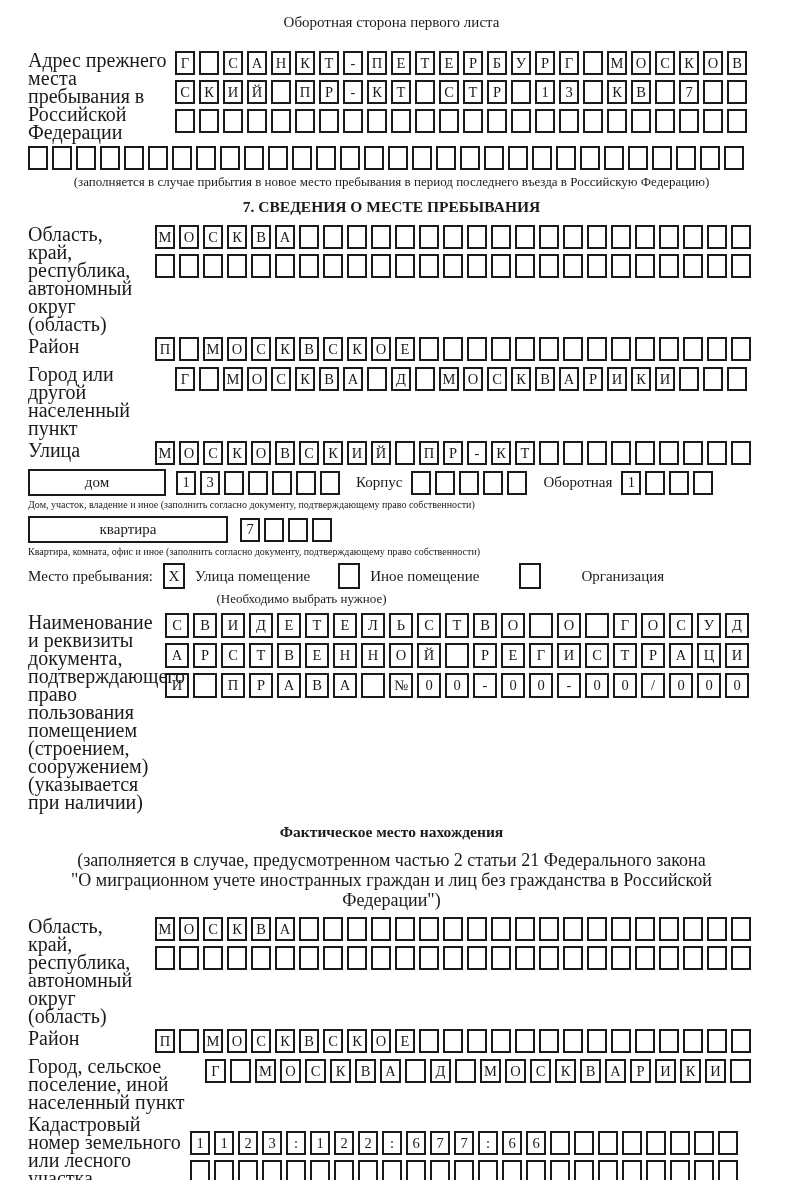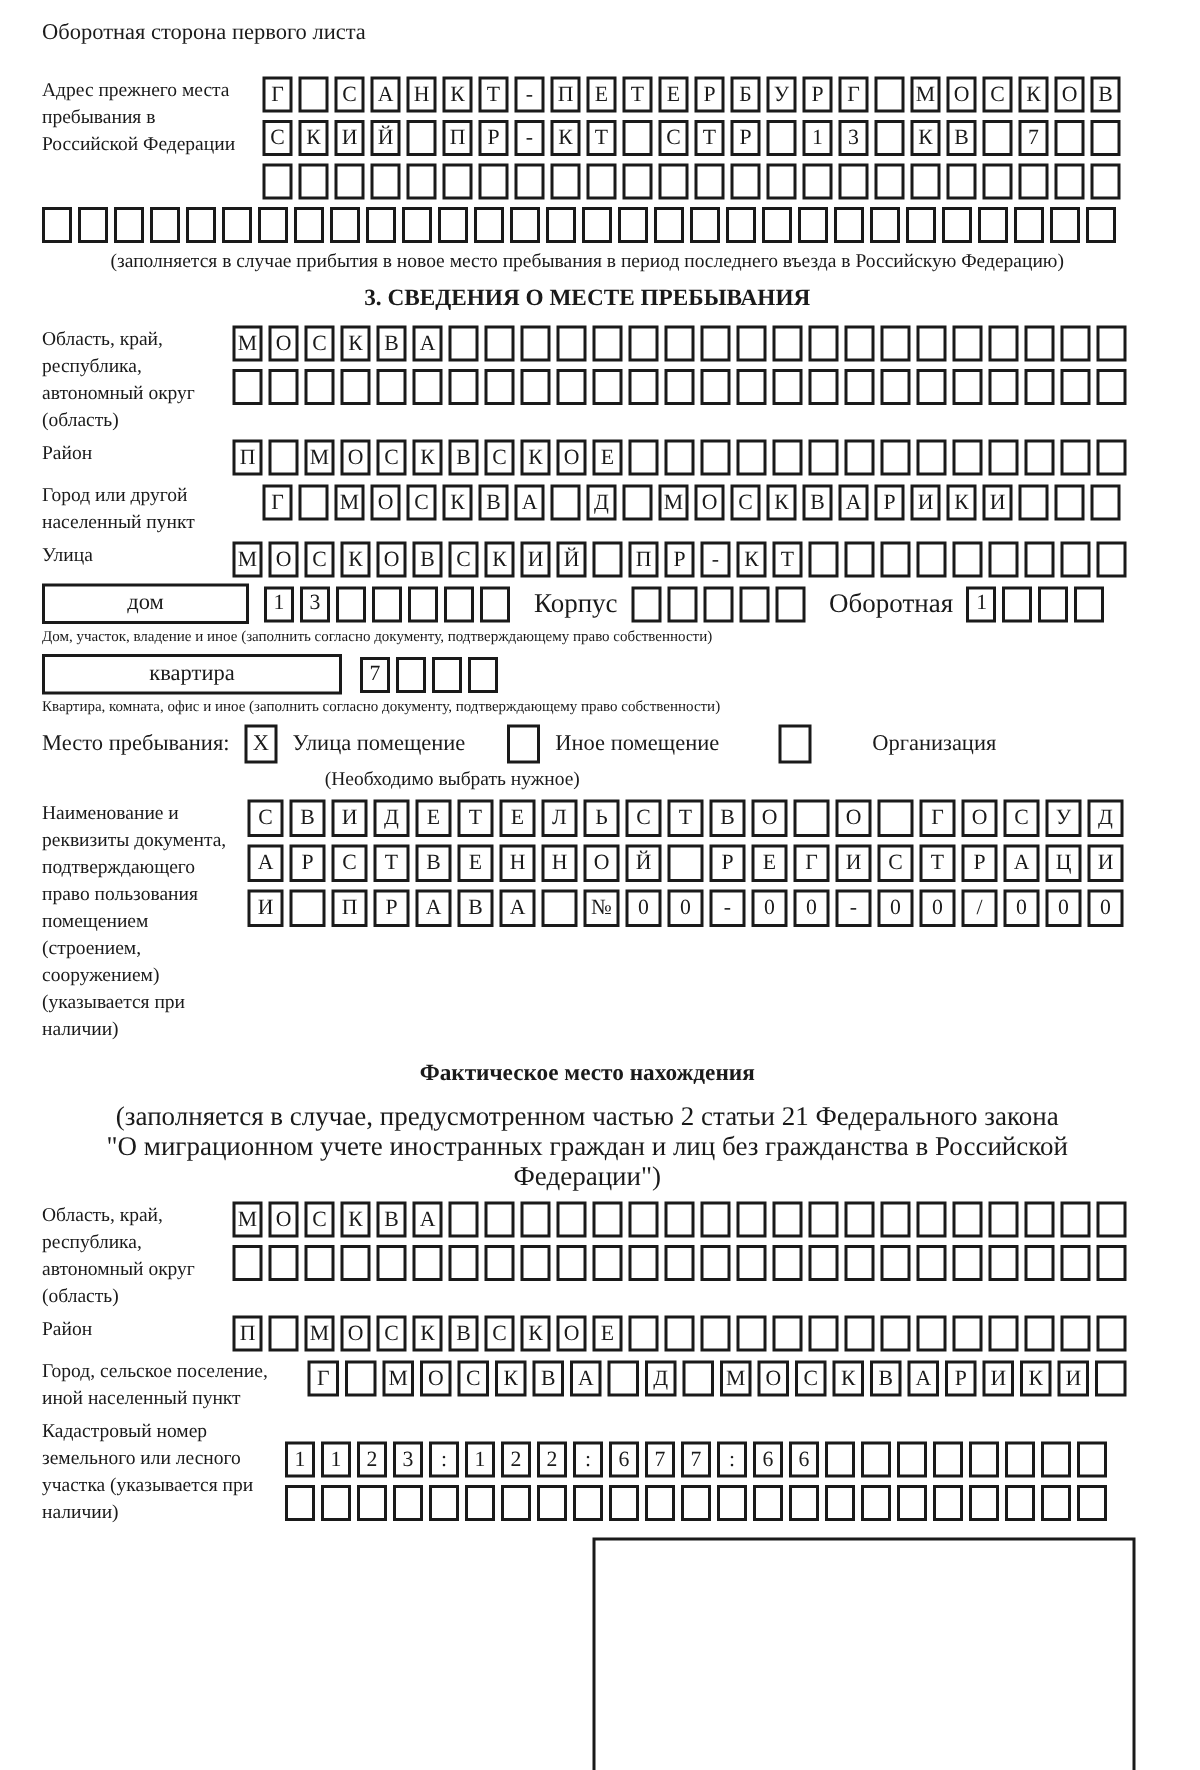--- a/index.html
+++ b/index.html
@@ -6,44 +6,44 @@
   .page{
     position:relative;
     width:800px;height:1180px;
     box-sizing:border-box;
     padding:14px 45px 0 28px;
     background:#fff;
     color:#1a1a1a;
     font-family:"Liberation Serif","DejaVu Serif",serif;
     overflow:hidden;
   }
-  .note-top{text-align:left;font-size:15px;margin-bottom:20px;}
+  .note-top{text-align:center;font-size:15px;margin-bottom:20px;}
   .block{display:flex;align-items:flex-start;}
-  .lblcol{font-size:13px;line-height:18px;flex:none;box-sizing:border-box;padding-right:6px;}
+  .lblcol{font-size:20px;line-height:18px;flex:none;box-sizing:border-box;padding-right:6px;}
   .w147{width:147px;} .w127{width:127px;} .w137{width:137px;} .w177{width:177px;} .w162{width:162px;}
   .rows{display:flex;flex-direction:column;gap:5px;}
   .cells{display:flex;gap:4px;}
   .cell{
     box-sizing:border-box;flex:none;
     width:20px;height:24px;
     border:2px solid #1a1a1a;
     display:inline-flex;align-items:center;justify-content:center;
     font-size:14.5px;line-height:1;
   }
   .cells-21 .cell{width:24px;height:25px;}
   .cells-22 .cell{width:21px;}
   .cells-23 .cell{width:20px;}
   .caption{font-size:13px;text-align:center;margin:4px 0 8px 0;}
   .caption-left{font-size:10px;margin:3px 0 6px 0;}
   .sec-title{font-size:15.5px;font-weight:bold;text-align:center;margin:4px 0 9px 0;}
   .house-row{display:flex;align-items:center;gap:4px;margin:2px 0 1px 0;}
   .widebox{box-sizing:border-box;border:2px solid #1a1a1a;height:27px;display:flex;align-items:center;justify-content:center;font-size:15px;flex:none;}
   .wb-house{width:138px;margin-right:6px;}
   .wb-flat{width:200px;margin-right:8px;}
-  .inline-lbl{font-size:18px;margin:0 5px 0 12px;font-family:Liberation Serif, serif;}
+  .inline-lbl{font-size:15px;margin:0 5px 0 12px;font-family:Liberation Serif, serif;}
   .stay-row{display:flex;align-items:center;margin:4px 0 2px 0;font-size:15px;}
   .checkbox{
     box-sizing:border-box;flex:none;width:22px;height:26px;
     border:2px solid #1a1a1a;display:inline-flex;align-items:center;justify-content:center;
     font-size:15px;
   }
   .stay-gap-s{width:10px;flex:none;} .stay-gap-m{width:28px;flex:none;} .stay-gap-l{width:40px;flex:none;}
   .fact-note{font-size:18px;text-align:center;line-height:20px;margin-bottom:7px;}
   .pad2{padding-top:2px;} .pad16{padding-top:16px;}
   .stamp-box{box-sizing:border-box;border:2px solid #1a1a1a;width:362px;height:175px;margin:8px 0 0 367px;}
@@ -167,21 +167,21 @@
       <span class="cell"></span>
       <span class="cell"></span>
       <span class="cell"></span>
       <span class="cell"></span>
       <span class="cell"></span>
       <span class="cell"></span>
       <span class="cell"></span>
     </div>
   <div class="caption">(заполняется в случае прибытия в новое место пребывания в период последнего въезда в Российскую Федерацию)</div>
 
-  <div class="sec-title">3. СВЕДЕНИЯ О МЕСТЕ ПРЕБЫВАНИЯ</div>
+  <div class="sec-title">7. СВЕДЕНИЯ О МЕСТЕ ПРЕБЫВАНИЯ</div>
 
   <div class="block mb4">
     <div class="lblcol w127">Область, край, республика, автономный округ (область)</div>
     <div class="rows">
       <div class="cells">
           <span class="cell">М</span>
           <span class="cell">О</span>
           <span class="cell">С</span>
           <span class="cell">К</span>
           <span class="cell">В</span>

